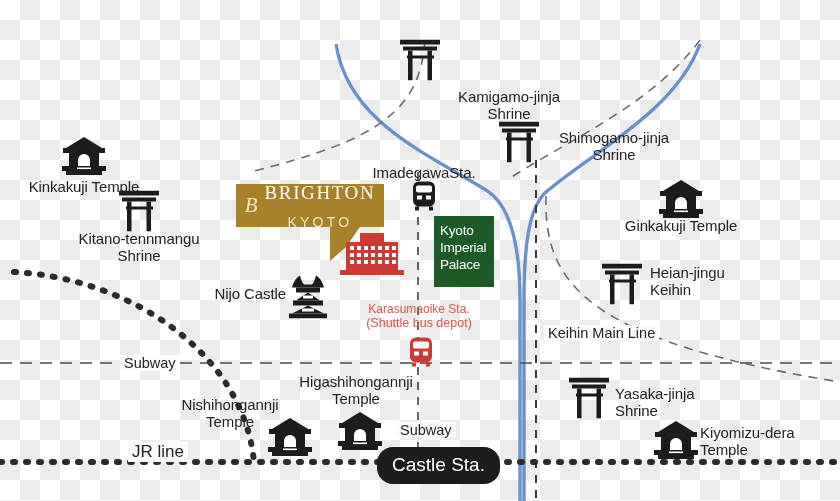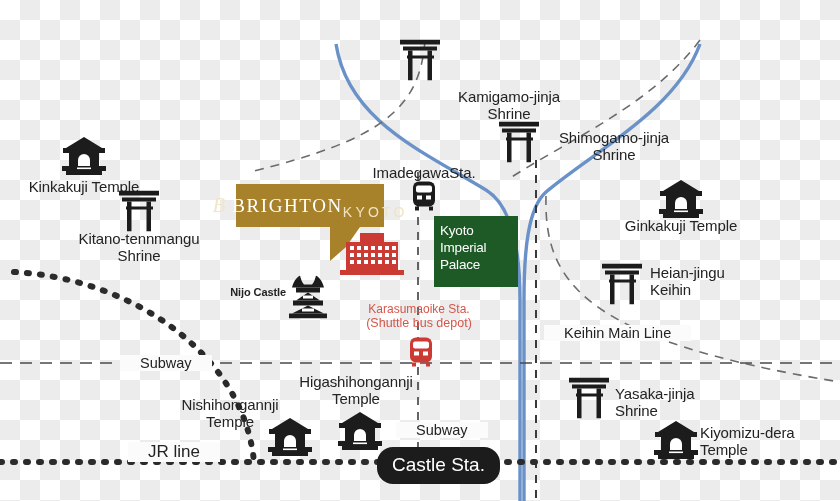--- a/index.html
+++ b/index.html
@@ -36,61 +36,61 @@
     position:absolute;left:236px;top:184px;
     width:148px;height:43px;
     background:#a8822b;
     display:flex;align-items:center;justify-content:center;
   }
   #brighton .bwrap{display:flex;align-items:center;gap:7px;}
   #brighton .bmark{
     font-family:"Liberation Serif", serif;
     font-style:italic;font-size:21px;color:#f2e6c8;line-height:1;
   }
-  #brighton .btxt{display:flex;flex-direction:row;align-items:center;}
+  #brighton .btxt{display:flex;flex-direction:column;align-items:center;}
   #brighton .bname{
     font-family:"Liberation Serif", serif;
     font-size:19px;color:#ffffff;letter-spacing:1.6px;line-height:1;
   }
   #brighton .bsub{
     font-family:"Liberation Sans", sans-serif;
     font-size:14px;color:#f0e3c4;letter-spacing:3.2px;line-height:1;margin-top:13px;
   }
   #brighton-tail{
     position:absolute;left:330px;top:227px;
     width:0;height:0;
     border-left:16px solid #a8822b;
     border-right:14px solid transparent;
     border-top:20px solid #a8822b;
     border-bottom:14px solid transparent;
   }
   
   #palace{
     position:absolute;left:434px;top:216px;
-    width:84px;height:71px;
+    width:60px;height:71px;
     background:#1d5a26;
     color:#ffffff;font-size:13.5px;line-height:1.25;
     padding:7px 0 0 6px;box-sizing:border-box;
     letter-spacing:-0.2px;
   }
   
   #karasu{position:absolute;left:419px;top:303px;transform:translateX(-50%);text-align:center;}
   #karasu .k1{font-size:12px;color:#d4564a;line-height:1.1;white-space:pre;}
   #karasu .k2{font-size:12.5px;color:#d4564a;line-height:1.2;white-space:pre;}
   
   #kyotosta{
     position:absolute;left:377px;top:447px;
     background:#1c1c1c;color:#ffffff;
     font-size:19px;line-height:1;
     padding:8px 15px 10px 15px;
     border-radius:16px;
   }
   .linelbl{
     position:absolute;color:#232323;font-size:14.5px;white-space:pre;
-    background:#fbfbfb;padding:0 20px;text-align:right;
+    background:#fbfbfb;padding:0 4px;text-align:right;
   }
 </style>
 </head>
 <body>
 
 <div id="map">
 
   <svg id="vec" viewBox="0 0 840 501">
     <defs>
       <g id="torii">
@@ -278,21 +278,21 @@
       </svg>
   </div>
   <div class="lbl" style="left:650px;top:265px;">Heian-jingu
 Keihin</div>
 
   <div class="ico" style="left:308px;top:297px;">
     <svg width="44" height="43" viewBox="0 0 44 43" fill="#1c1c1c">
         <use href="#castle"></use>
       </svg>
   </div>
-  <div class="lbl r" style="left:286px;top:286px;font-size:11px;font-weight:bold;">Nijo Castle</div>
+  <div class="lbl r" style="left:286px;top:286px;font-size:15px;">Nijo Castle</div>
 
   <div class="ico" style="left:290px;top:437px;">
     <svg width="44" height="38" viewBox="0 0 44 38" fill="#1c1c1c">
         <use href="#temple"></use>
       </svg>
   </div>
   <div class="lbl c" style="left:230px;top:397px;">Nishihongannji
 Temple</div>
 
   <div class="ico" style="left:360px;top:431px;">

